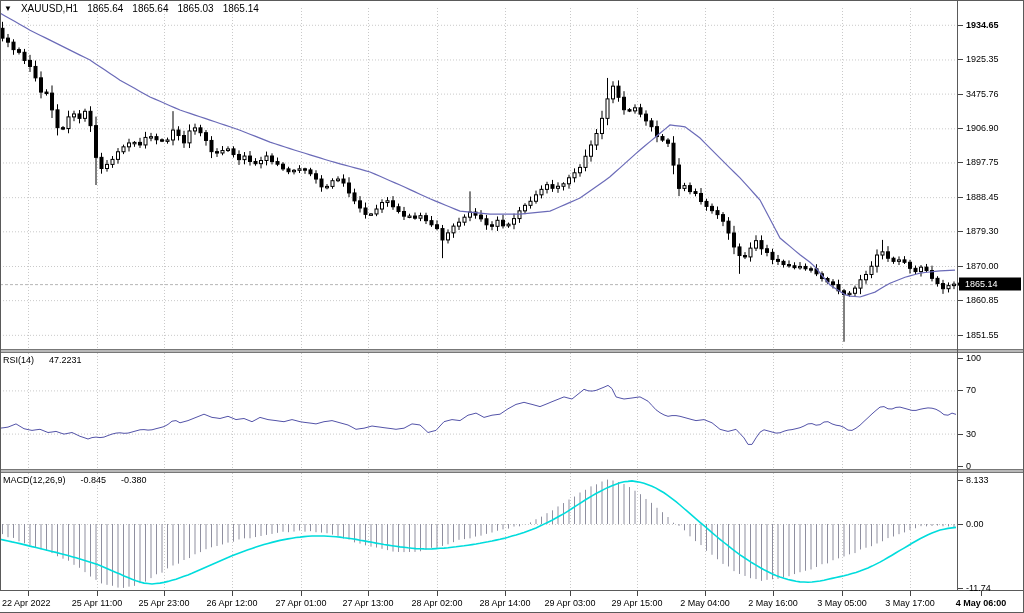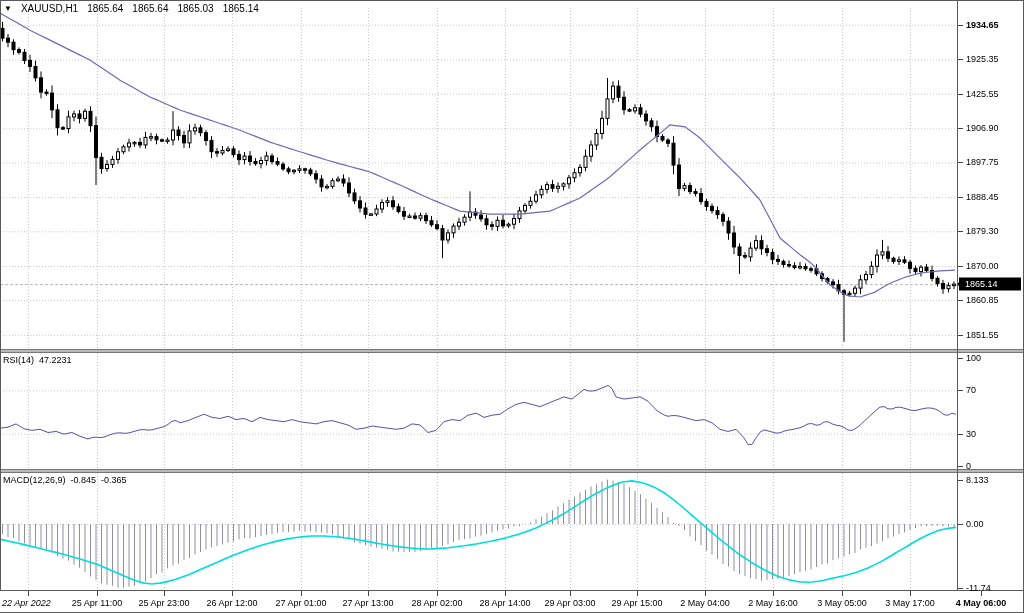--- a/index.html
+++ b/index.html
@@ -8,29 +8,29 @@
     font-family:"Liberation Sans",sans-serif;color:#000;overflow:hidden;
     -webkit-font-smoothing:none;
   }
   #chart-svg{position:absolute;left:0;top:0;}
   .lbl{position:absolute;font-size:9px;line-height:11px;white-space:nowrap;color:#000;}
   #header{
     position:absolute;left:4px;top:3px;font-size:10px;line-height:12px;
     display:flex;gap:9px;align-items:center;white-space:nowrap;z-index:5;
   }
   #header .tri{font-size:8px;}
-  .pane-label{position:absolute;font-size:9px;line-height:11px;z-index:5;display:flex;gap:5px;align-items:flex-end;}
+  .pane-label{position:absolute;font-size:9px;line-height:11px;z-index:5;display:flex;gap:15px;align-items:flex-end;}
   #price-axis-labels .lbl{transform:translateY(-50%);}
   #price-box{
     position:absolute;left:959px;transform:translateY(-50%);
     background:#000;color:#fff;font-size:9px;line-height:11px;
     padding:1px 4px 1px 6px;min-width:52px;z-index:6;
   }
   .time-lbl{position:absolute;top:598px;font-size:9px;line-height:11px;white-space:nowrap;transform:translateX(-50%);}
-  .time-lbl.left{transform:none;font-style:italic;}
+  .time-lbl.left{transform:none;}
 </style>
 </head>
 <body>
 
 <div id="terminal">
   <svg id="chart-svg" width="1024" height="613">
       <line x1="28.5" y1="8" x2="28.5" y2="349" stroke="#c9c9c9" stroke-width="1" stroke-dasharray="1 2"></line>
       <line x1="28.5" y1="353" x2="28.5" y2="469" stroke="#c9c9c9" stroke-width="1" stroke-dasharray="1 2"></line>
       <line x1="28.5" y1="473" x2="28.5" y2="591" stroke="#c9c9c9" stroke-width="1" stroke-dasharray="1 2"></line>
       <line x1="97.5" y1="8" x2="97.5" y2="349" stroke="#c9c9c9" stroke-width="1" stroke-dasharray="1 2"></line>
@@ -668,27 +668,27 @@
   </div>
 
   <div class="pane-label" style="left:3px;top:355px;">
     <span>RSI(14)</span>
     <span>47.2231</span>
   </div>
 
   <div class="pane-label" style="left:3px;top:475px;">
     <span>MACD(12,26,9)</span>
     <span>-0.845</span>
-    <span>-0.365</span>
+    <span>-0.380</span>
   </div>
 
   <div id="price-axis-labels">
       <div class="lbl" style="left: 966px; top: 24.7687px; font-weight: bold;">1934.65</div>
       <div class="lbl" style="left: 966px; top: 59.4701px;">1925.35</div>
-      <div class="lbl" style="left: 966px; top: 93.6119px;">1425.55</div>
+      <div class="lbl" style="left: 966px; top: 93.6119px;">3475.76</div>
       <div class="lbl" style="left: 966px; top: 128.313px;">1906.90</div>
       <div class="lbl" style="left: 966px; top: 162.455px;">1897.75</div>
       <div class="lbl" style="left: 966px; top: 197.157px;">1888.45</div>
       <div class="lbl" style="left: 966px; top: 231.299px;">1879.30</div>
       <div class="lbl" style="left: 966px; top: 266px;">1870.00</div>
       <div class="lbl" style="left: 966px; top: 300.142px;">1860.85</div>
       <div class="lbl" style="left: 966px; top: 334.843px;">1851.55</div>
       <div class="lbl" style="left: 966px; top: 358px;">100</div>
       <div class="lbl" style="left: 966px; top: 390.4px; text-align: center;">70</div>
       <div class="lbl" style="left: 966px; top: 433.6px;">30</div>

